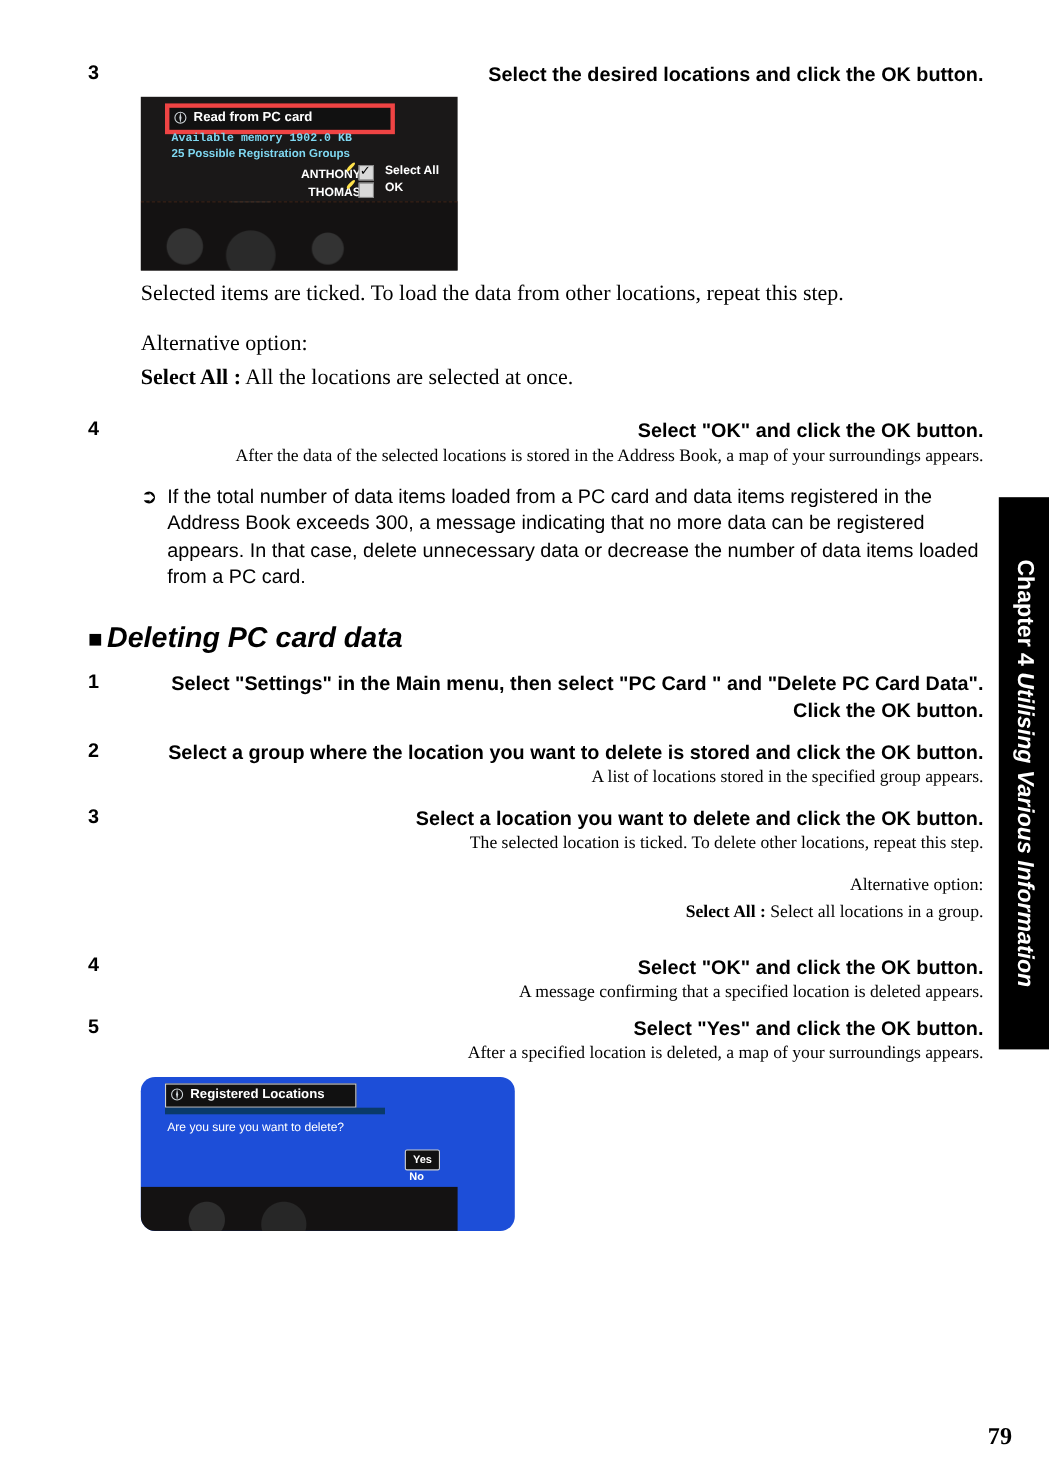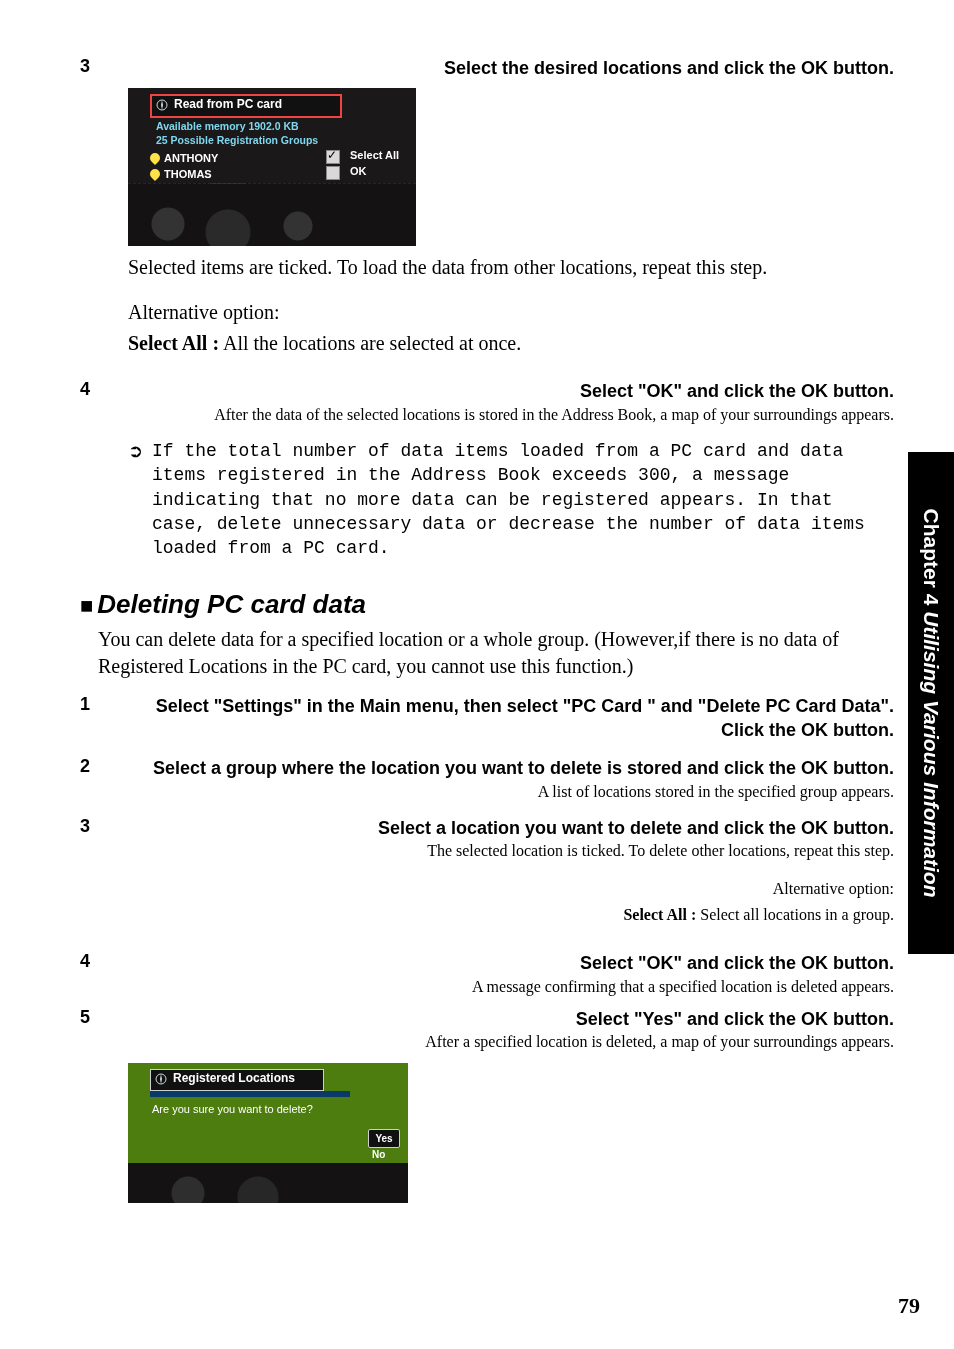--- a/index.html
+++ b/index.html
@@ -62,21 +62,21 @@
     margin-left: 48px;
   }
   .note-icon {
     flex: 0 0 24px;
     font-size: 18px;
     line-height: 1.2;
     padding-top: 2px;
   }
   .note-text {
     flex: 1 1 auto;
-    font-family: Liberation Mono, monospace;
+    font-family: Liberation Sans, sans-serif;
     font-size: 18px;
     line-height: 1.35;
   }
 
   
   .sec-row {
     display: flex;
     align-items: baseline;
     margin-top: 28px;
     margin-left: 0;
@@ -107,48 +107,49 @@
     position: relative;
     width: 288px;
     height: 158px;
     background: #1a1818;
     overflow: hidden;
   }
   .shot1-title {
     position: absolute;
     left: 22px; top: 6px;
     width: 188px; height: 20px;
-    border: 2px solid #ef4444;
+    border: 4px solid #ef4444;
     background: #111;
+    padding-left: 13px;
   }
   .shot1-title-icon {
     position: absolute; left: 4px; top: 3px;
     width: 12px; height: 12px;
   }
   .shot1-title-text {
     position: absolute; left: 22px; top: 1px;
     color: #fff; font-family: Arial, Helvetica, sans-serif;
     font-weight: 700; font-size: 12px;
   }
   .shot1-info1 {
     position: absolute; left: 28px; top: 32px;
-    color: #7fd7f0; font-family: Liberation Sans, sans-serif;
+    color: #7fd7f0; font-family: Liberation Mono, monospace;
     font-weight: 700; font-size: 10.5px;
   }
   .shot1-info2 {
     position: absolute; left: 28px; top: 46px;
     color: #7fd7f0; font-family: Arial, Helvetica, sans-serif;
     font-weight: 700; font-size: 10.5px;
   }
   .shot1-row {
     position: absolute; left: 22px;
     width: 178px; height: 15px;
     color: #fff; font-family: Arial, Helvetica, sans-serif;
     font-weight: 700; font-size: 11px;
-    display: flex; align-items: center;
+    display: flex; align-items: flex-end; flex-direction: column;
   }
   .shot1-row .pin {
     width: 10px; height: 10px; margin-right: 4px;
     background: #ffe24a; border-radius: 50% 50% 50% 0;
     transform: rotate(-45deg);
   }
   .shot1-chk {
     position: absolute; width: 12px; height: 12px;
     background: #d9d9d9; border: 1px solid #888;
   }
@@ -166,24 +167,25 @@
     background: radial-gradient(circle at 40px 40px, #333 0 16px, transparent 17px),
                 radial-gradient(circle at 100px 48px, #2a2a2a 0 22px, transparent 23px),
                 radial-gradient(circle at 170px 42px, #333 0 14px, transparent 15px),
                 #141212;
     border-top: 1px dashed rgba(120,60,30,0.35);
   }
 
   
   .shot2 {
     position: relative;
-    width: 280px;
+    width: 340px;
     height: 140px;
-    background: #4d7c0f;
+    background: #1d4ed8;
     overflow: hidden;
+    border-radius: 13px;
   }
   .shot2-title {
     position: absolute; left: 22px; top: 6px;
     width: 172px; height: 20px;
     border: 1px solid #cfcfcf; background: #111;
   }
   .shot2-msg {
     position: absolute; left: 24px; top: 40px;
     color: #fff; font-family: Arial, Helvetica, sans-serif;
     font-size: 11px;
@@ -310,21 +312,20 @@
 
   <div class="note-row">
     <div class="note-icon">➲</div>
     <div class="note-text">If the total number of data items loaded from a PC card and data items registered in the Address Book exceeds 300, a message indicating that no more data can be registered appears. In that case, delete unnecessary data or decrease the number of data items loaded from a PC card.</div>
   </div>
 
   <div class="sec-row">
     <span class="sec-sq">■</span>
     <span class="sec-title">Deleting PC card data</span>
   </div>
-  <div class="sec-intro">You can delete data for a specified location or a whole group. (However,if there is no data of Registered Locations in the PC card, you cannot use this function.)</div>
 
   <div class="step" style="margin-top:14px">
     <div class="step-num">1</div>
     <div class="step-body">
       <div class="step-head">Select "Settings" in the Main menu, then select "PC Card " and "Delete PC Card Data". Click the OK button.</div>
     </div>
   </div>
 
   <div class="step" style="margin-top:14px">
     <div class="step-num">2</div>

